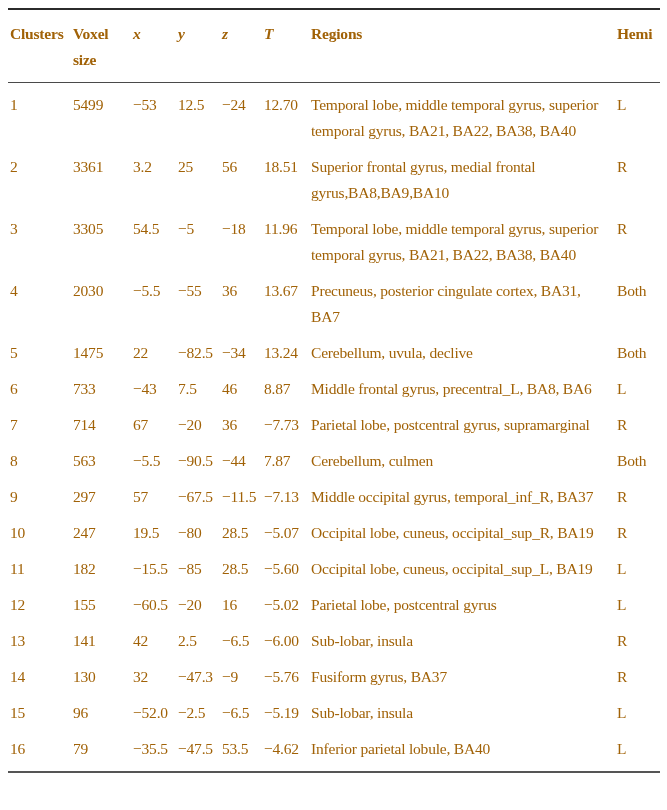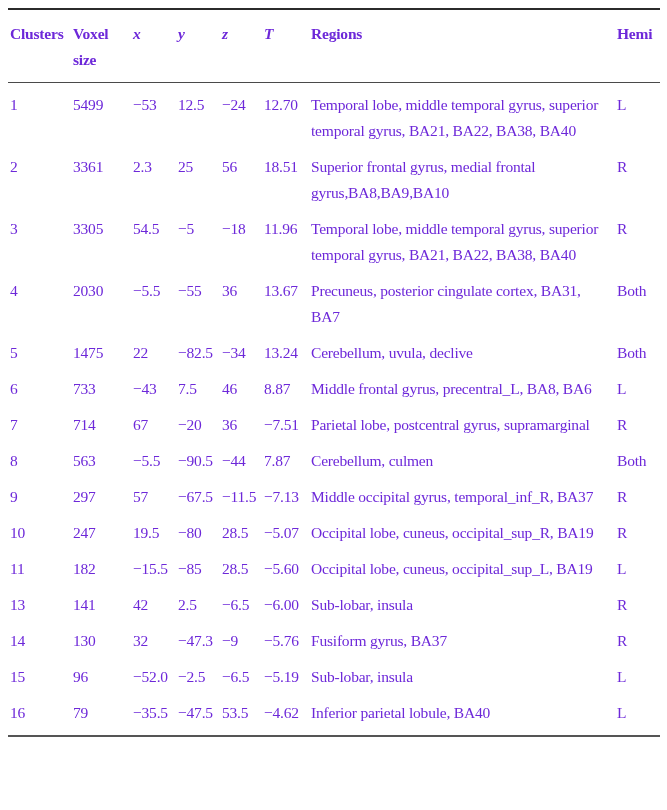--- a/index.html
+++ b/index.html
@@ -8,21 +8,21 @@
     background: #ffffff;
     width: 667px;
     height: 810px;
     overflow: hidden;
   }
   .table-wrap {
     box-sizing: border-box;
     width: 667px;
     padding: 8px 7px 0 8px;
     font-family: "Liberation Serif", "DejaVu Serif", serif;
-    color: #6d28d9;
+    color: #a16207;
   }
   table.cluster-table {
     width: 100%;
     border-collapse: collapse;
     table-layout: fixed;
     border-top: 2px solid #2b2b2b;
     border-bottom: 2px solid #555555;
     font-size: 15.5px;
     letter-spacing: -0.2px;
     line-height: 26px;
@@ -78,21 +78,21 @@
           <td>−53</td>
           <td>12.5</td>
           <td>−24</td>
           <td>12.70</td>
           <td>Temporal lobe, middle temporal gyrus, superior temporal gyrus, BA21, BA22, BA38, BA40</td>
           <td>L</td>
         </tr>
         <tr>
           <td>2</td>
           <td>3361</td>
-          <td>2.3</td>
+          <td>3.2</td>
           <td>25</td>
           <td>56</td>
           <td>18.51</td>
           <td>Superior frontal gyrus, medial frontal gyrus,BA8,BA9,BA10</td>
           <td>R</td>
         </tr>
         <tr>
           <td>3</td>
           <td>3305</td>
           <td>54.5</td>
@@ -131,21 +131,21 @@
           <td>8.87</td>
           <td>Middle frontal gyrus, precentral_L, BA8, BA6</td>
           <td>L</td>
         </tr>
         <tr>
           <td>7</td>
           <td>714</td>
           <td>67</td>
           <td>−20</td>
           <td>36</td>
-          <td>−7.51</td>
+          <td>−7.73</td>
           <td>Parietal lobe, postcentral gyrus, supramarginal</td>
           <td>R</td>
         </tr>
         <tr>
           <td>8</td>
           <td>563</td>
           <td>−5.5</td>
           <td>−90.5</td>
           <td>−44</td>
           <td>7.87</td>
@@ -176,20 +176,30 @@
           <td>11</td>
           <td>182</td>
           <td>−15.5</td>
           <td>−85</td>
           <td>28.5</td>
           <td>−5.60</td>
           <td>Occipital lobe, cuneus, occipital_sup_L, BA19</td>
           <td>L</td>
         </tr>
         <tr>
+          <td>12</td>
+          <td>155</td>
+          <td>−60.5</td>
+          <td>−20</td>
+          <td>16</td>
+          <td>−5.02</td>
+          <td>Parietal lobe, postcentral gyrus</td>
+          <td>L</td>
+        </tr>
+        <tr>
           <td>13</td>
           <td>141</td>
           <td>42</td>
           <td>2.5</td>
           <td>−6.5</td>
           <td>−6.00</td>
           <td>Sub-lobar, insula</td>
           <td>R</td>
         </tr>
         <tr>

